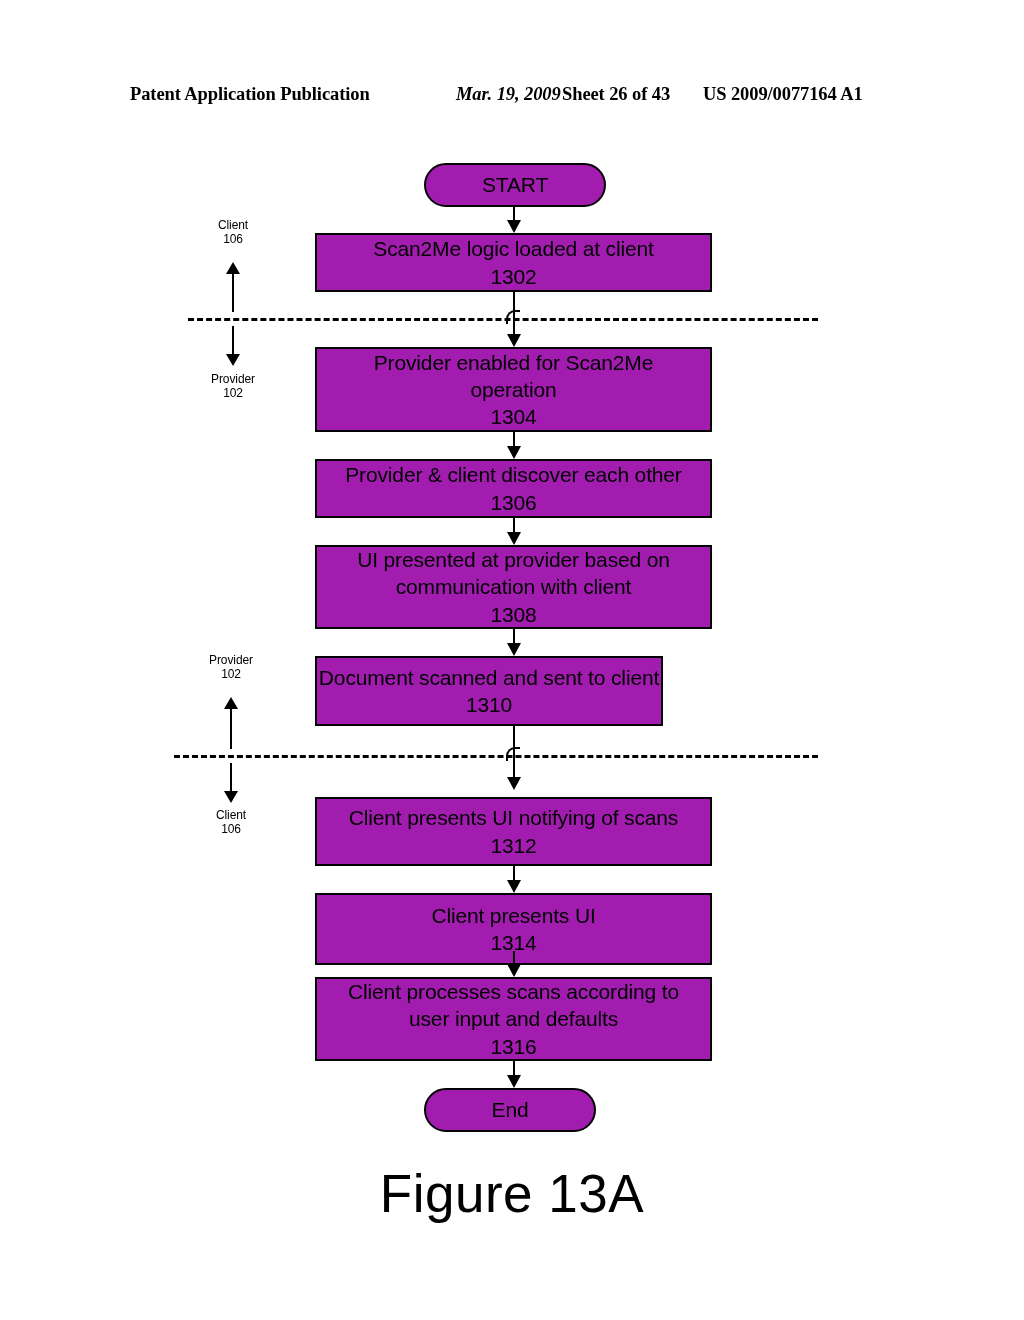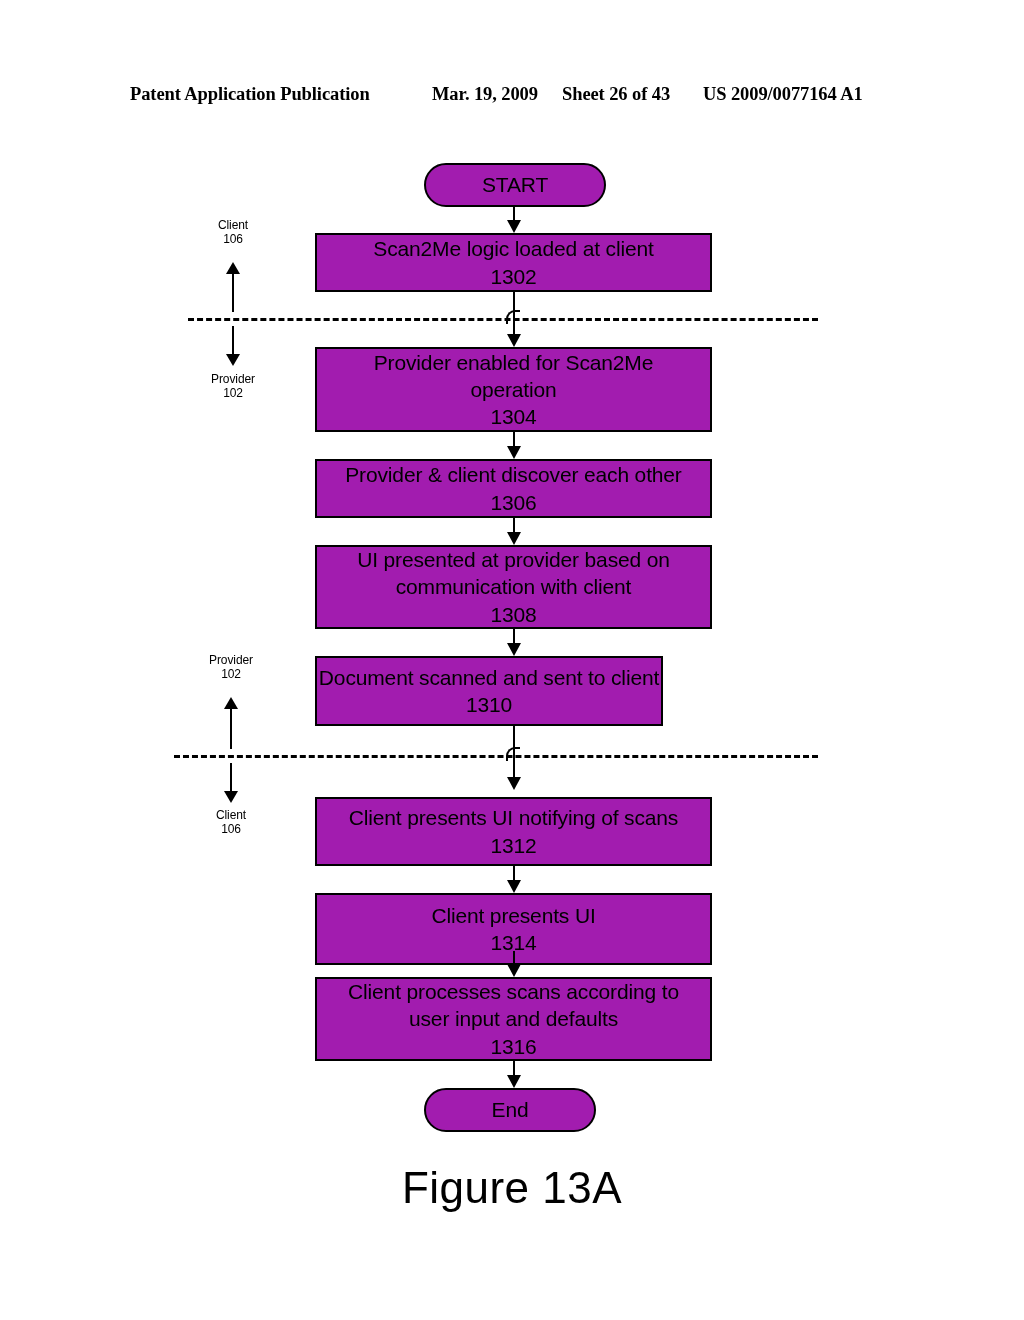--- a/index.html
+++ b/index.html
@@ -26,21 +26,21 @@
     width: 1024px;
     height: 26px;
     font-family: "Liberation Serif", serif;
     font-weight: bold;
     font-size: 18.5px;
     letter-spacing: -0.1px;
     white-space: nowrap;
   }
   .hdr span { position: absolute; top: 0; }
   #hdr-pub   { left: 130px; }
-  #hdr-date  { left: 432px; }
+  #hdr-date  { left: 456px; font-style: italic; }
   #hdr-sheet { left: 562px; }
   #hdr-num   { left: 703px; }
 
   
   .node {
     position: absolute;
     box-sizing: border-box;
     border: 2.2px solid #000;
     background: #a21caf;
     display: flex;
@@ -123,21 +123,21 @@
     border-top: 12px solid #000;
   }
 
   
   #fig-caption {
     position: absolute;
     left: 0;
     top: 1163px;
     width: 1024px;
     text-align: center;
-    font-size: 44px;
+    font-size: 53px;
     letter-spacing: 0.5px;
   }
 </style>
 </head>
 <body>
 
 <div id="page">
 
   <div class="hdr">
     <span id="hdr-pub">Patent Application Publication</span>

